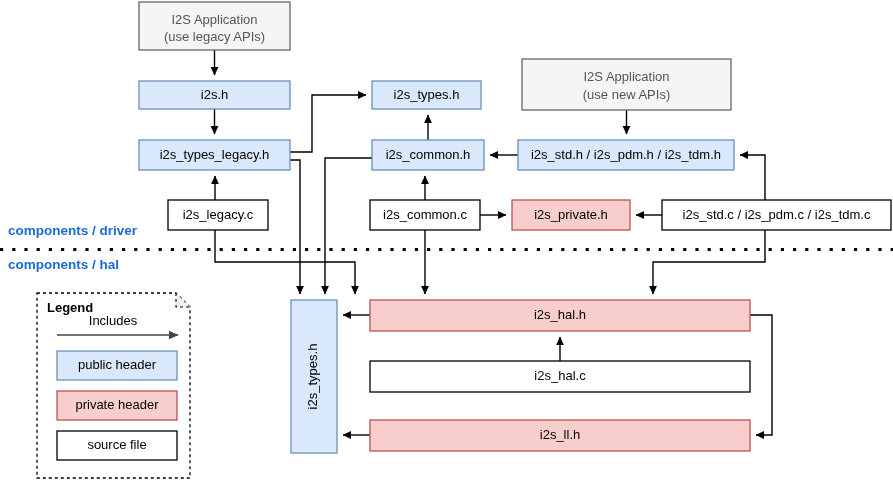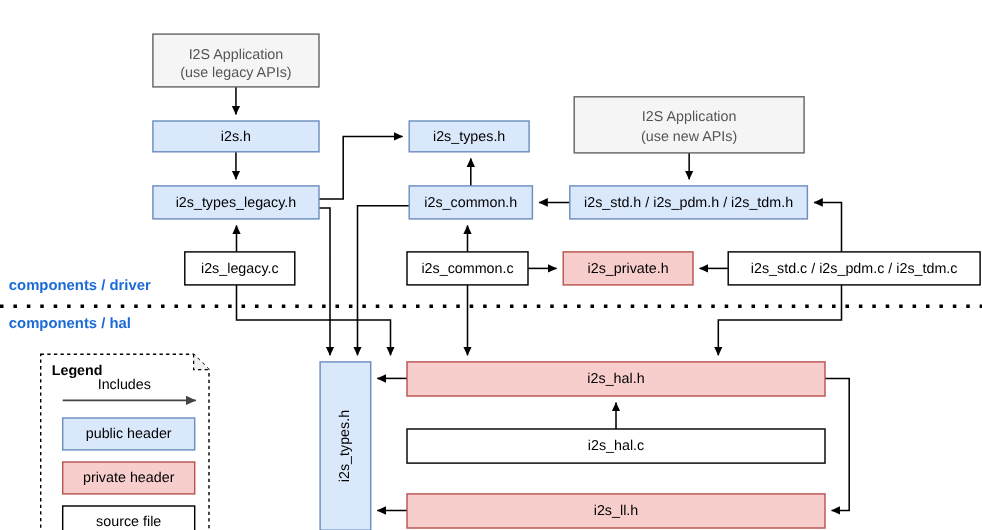--- a/index.html
+++ b/index.html
@@ -1,17 +1,17 @@
 <!DOCTYPE html>
 <html><head>
 <meta charset="utf-8">
 <style>
   html,body{margin:0;padding:0;background:#ffffff;}
   body{width:893px;height:482px;overflow:hidden;font-family:"Liberation Sans",sans-serif;}
-  #stage{position:relative;width:893px;height:431px;margin-top:29px;}
+  #stage{position:relative;width:893px;height:431px;}
   svg{display:block;}
   .node-label{font-family:"Liberation Sans",sans-serif;font-size:13px;fill:#000000;}
   .app-label{font-family:"Liberation Sans",sans-serif;font-size:13px;fill:#555555;}
   .zone-label{font-family:"Liberation Sans",sans-serif;font-size:13.5px;font-weight:bold;fill:#1b6bd6;}
   .legend-title{font-family:"Liberation Sans",sans-serif;font-size:13px;font-weight:bold;fill:#000000;}
   .legend-text{font-family:"Liberation Sans",sans-serif;font-size:13px;fill:#000000;}
 </style>
 </head>
 <body>
 

